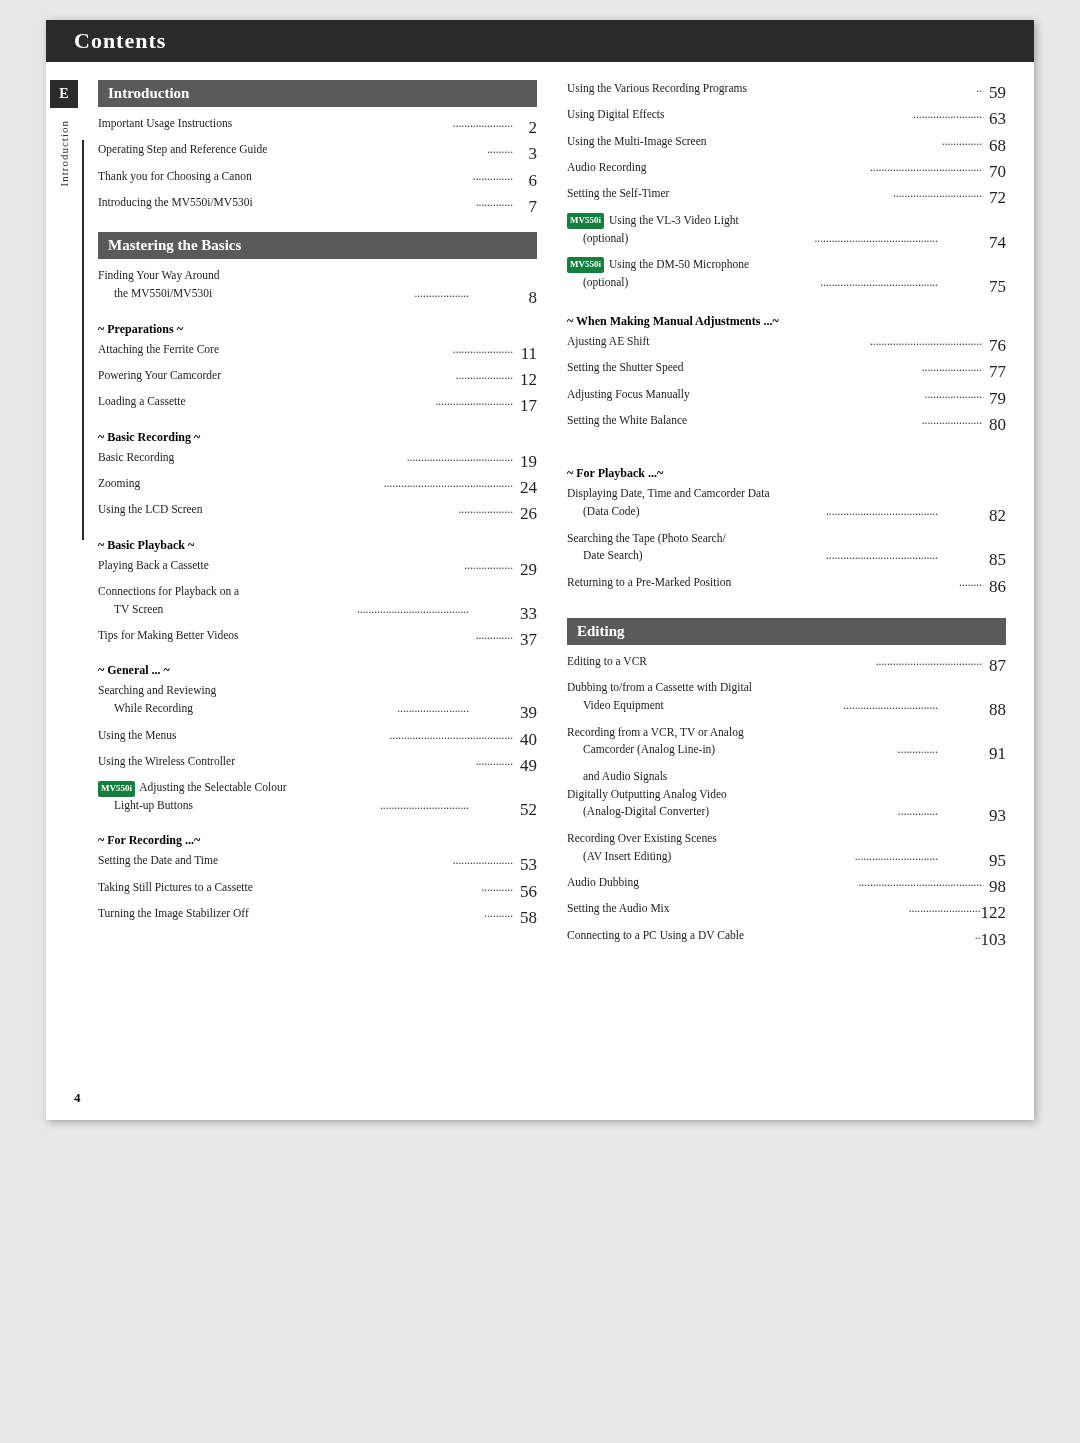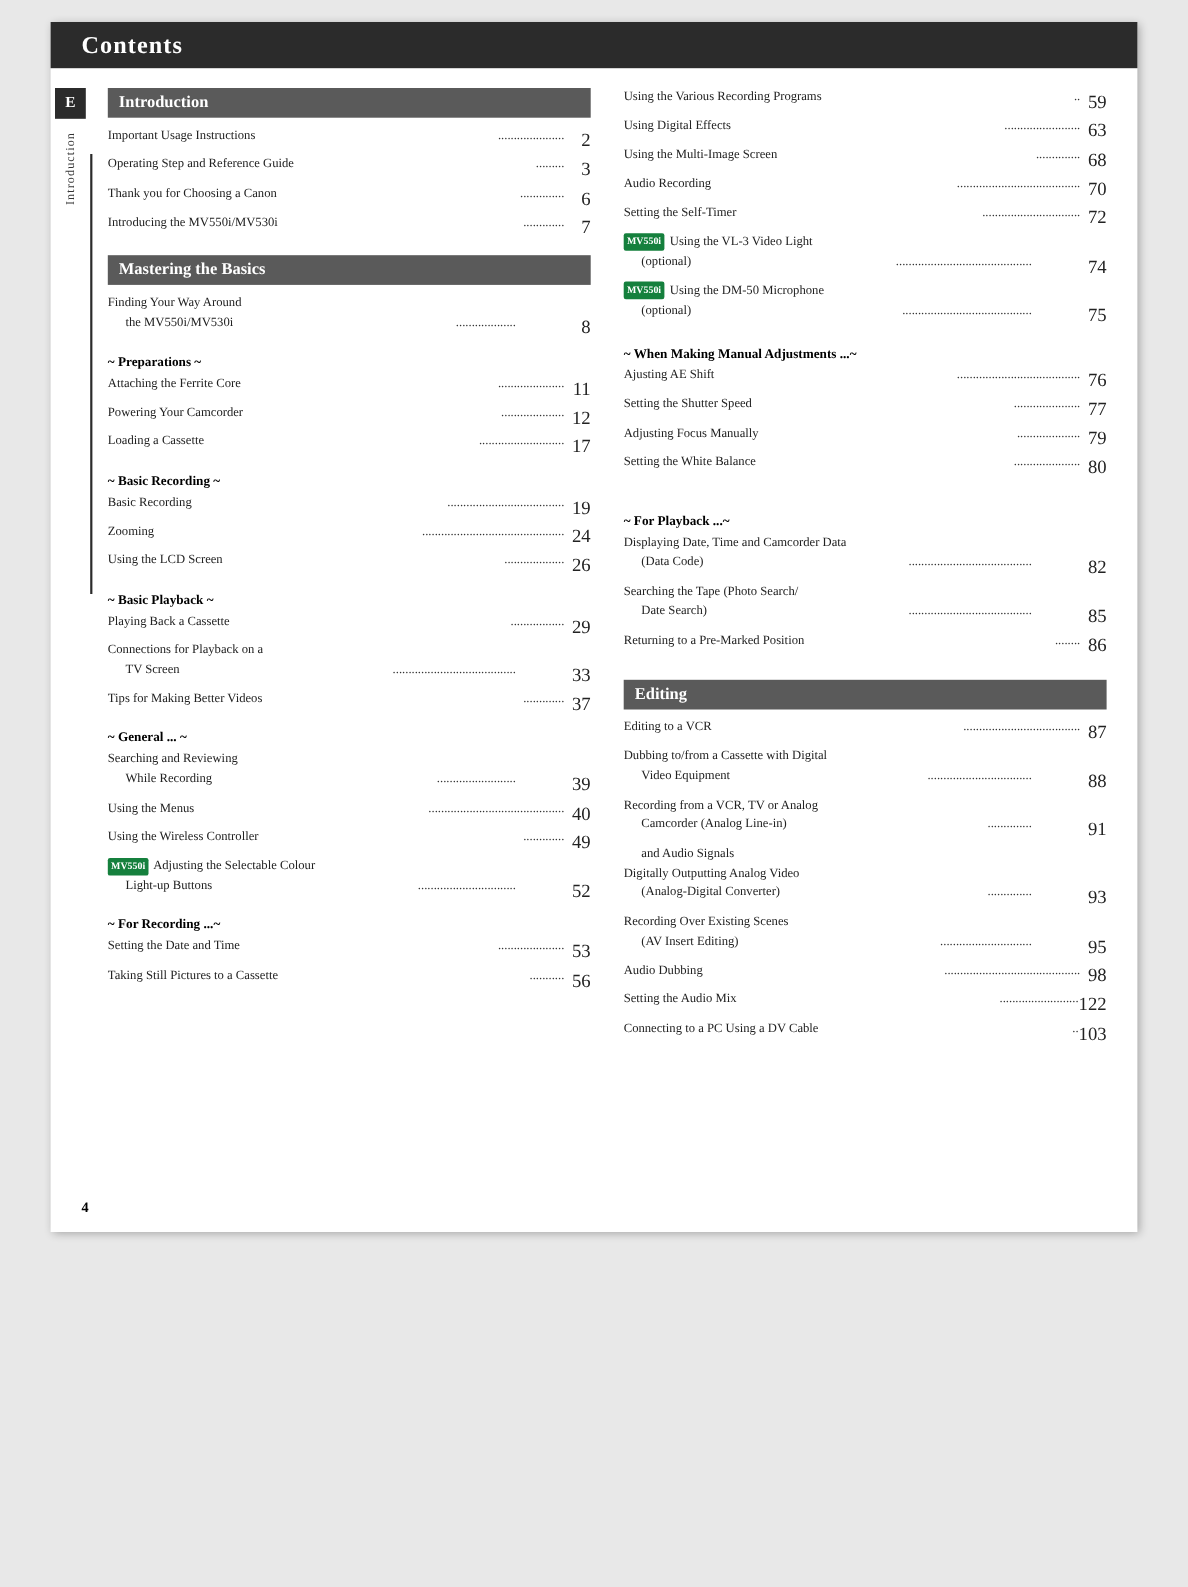--- a/index.html
+++ b/index.html
@@ -313,20 +313,25 @@
       <div class="toc-entry">
           <span class="toc-text">Setting the Date and Time</span>
           <span class="toc-dots">.....................</span>
           <span class="toc-pagenum">53</span>
         </div>
       <div class="toc-entry">
           <span class="toc-text">Taking Still Pictures to a Cassette</span>
           <span class="toc-dots">...........</span>
           <span class="toc-pagenum">56</span>
         </div>
+      <div class="toc-entry">
+          <span class="toc-text">Turning the Image Stabilizer Off</span>
+          <span class="toc-dots">..........</span>
+          <span class="toc-pagenum">58</span>
+        </div>
 
     </div>
 
     <div class="right-col">
 
       <div class="toc-entry">
           <span class="toc-text">Using the Various Recording Programs</span>
           <span class="toc-dots">..</span>
           <span class="toc-pagenum">59</span>
         </div>

